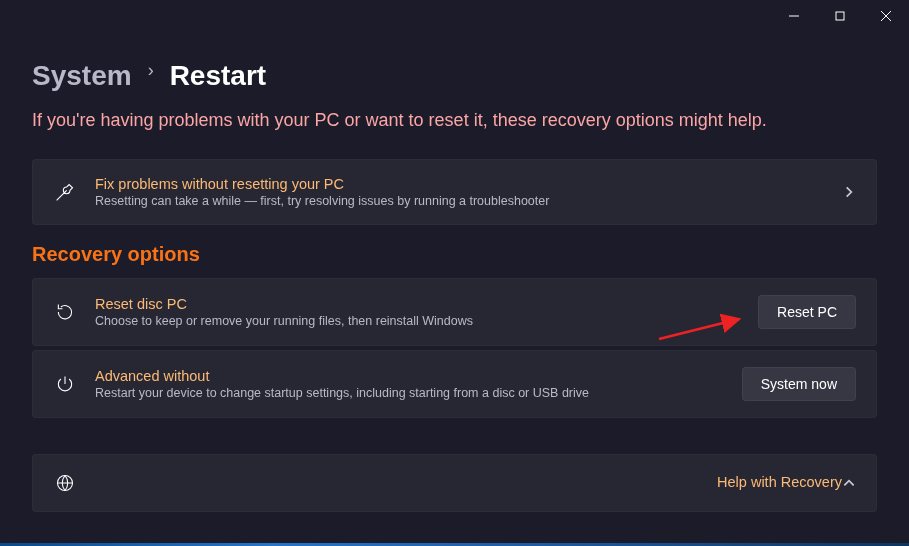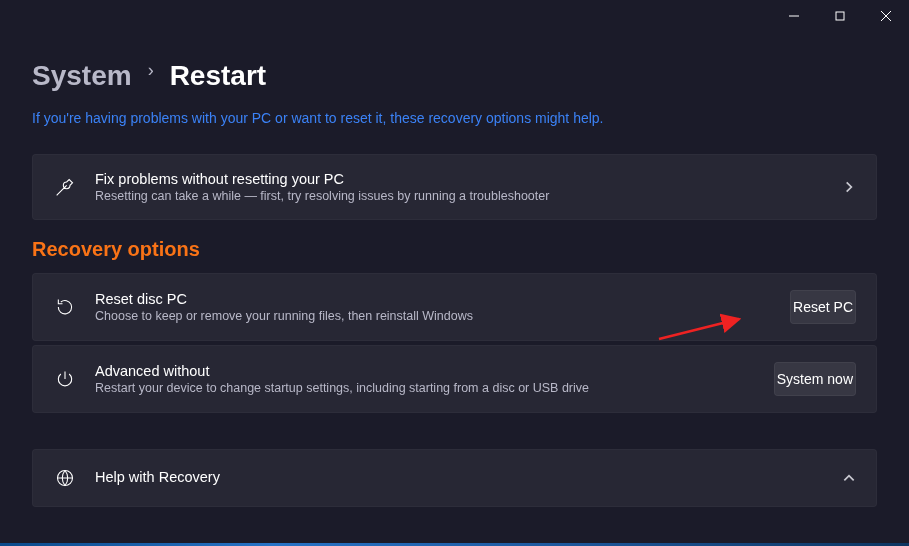--- a/index.html
+++ b/index.html
@@ -55,22 +55,22 @@
     .breadcrumb-sep {
       color: #b8b8c8;
       font-size: 18px;
     }
     .breadcrumb-current {
       font-size: 28px;
       font-weight: 600;
       color: #ffffff;
     }
     .description {
-      font-size: 14px;
-      color: #3b82f6;
+      font-size: 18px;
+      color: #fca5a5;
       margin-bottom: 28px;
     }
     .card {
       background: rgba(255,255,255,0.055);
       border: 1px solid rgba(255,255,255,0.03);
       border-radius: 4px;
       display: flex;
       align-items: center;
       padding: 16px 20px;
       margin-bottom: 4px;
@@ -90,21 +90,21 @@
       height: 20px;
       stroke: #ffffff;
       stroke-width: 1.3;
       fill: none;
     }
     .card-text {
       flex: 1;
     }
     .card-title {
       font-size: 14.5px;
-      color: #ffffff;
+      color: #fdba74;
       margin-bottom: 2px;
     }
     .card-subtitle {
       font-size: 12.5px;
       color: #b8b8c8;
     }
     .card-action {
       display: flex;
       align-items: center;
       gap: 12px;
@@ -114,33 +114,34 @@
       height: 14px;
       stroke: #c8c8d0;
       stroke-width: 1.5;
       fill: none;
     }
     .btn {
       background: rgba(255,255,255,0.075);
       border: 1px solid rgba(255,255,255,0.05);
       color: #ffffff;
       font-size: 14px;
-      padding: 8px 2px;
+      padding: 8px 18px;
       border-radius: 4px;
       cursor: pointer;
       font-family: inherit;
     }
     .section-header {
       font-size: 20px;
       font-weight: 600;
       color: #f97316;
       margin: 18px 0 12px 0;
     }
     .help-card {
       margin-top: 36px;
+      text-align: right;
     }
     .annotation-arrow {
       position: absolute;
       left: 654px;
       top: 309px;
       pointer-events: none;
     }
     .taskbar-edge {
       position: absolute;
       bottom: 0;

